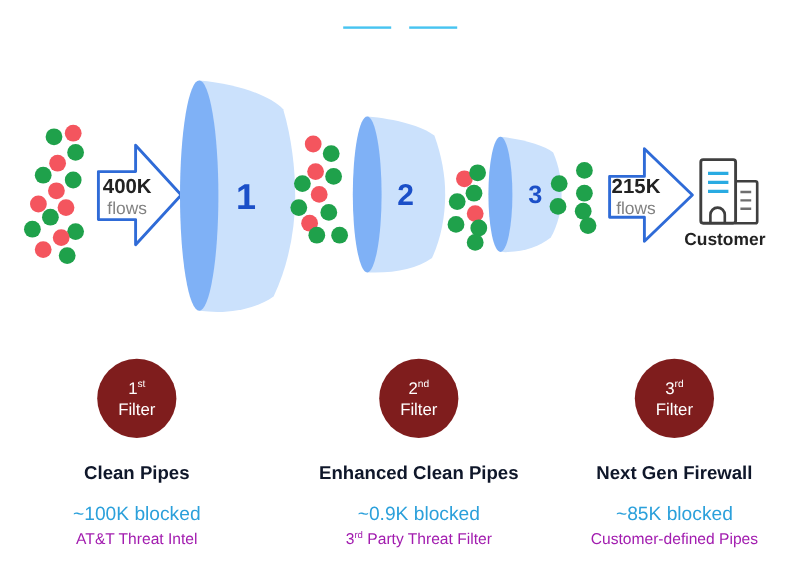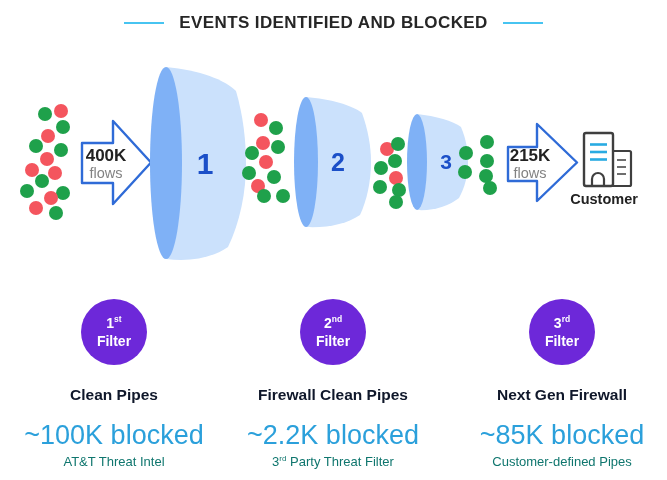--- a/index.html
+++ b/index.html
@@ -18,40 +18,39 @@
   }
   
   #diagram{position:absolute;top:30px;left:0;}
   #diagram text{font-family:"Liberation Sans", sans-serif;}
   .funnel-num{font-weight:700;fill:#1B4FC8;text-anchor:middle;}
   .arrow-value{font-weight:700;fill:#222222;text-anchor:middle;font-size:17px;}
   .arrow-unit{fill:#828282;text-anchor:middle;font-size:14.5px;}
   .customer-label{font-weight:700;fill:#222222;text-anchor:middle;font-size:14.5px;}
   
   .col{position:absolute;top:299px;width:220px;text-align:center;}
-  .col-1{left:4px;} .col-2{left:223px;} .col-3{left:452px;}
+  .col-1{left:4px;} .col-2{left:239px;} .col-3{left:452px;}
   .filter-circle{
-    width:66px;height:66px;border-radius:50%;background:#6d28d9;margin:0 auto;
+    width:66px;height:66px;border-radius:50%;background:#7f1d1d;margin:0 auto;
     display:flex;flex-direction:column;align-items:center;justify-content:center;
-    color:#ffffff;font-weight:700;font-size:14px;line-height:1.3;
+    color:#ffffff;font-weight:400;font-size:14px;line-height:1.3;
   }
   .filter-circle sup{font-size:8.5px;line-height:0;}
   .col-name{margin-top:21px;font-size:15.5px;font-weight:700;color:#0f172a;}
-  .col-blocked{margin-top:16px;font-size:27px;font-weight:500;color:#2BA0DB;}
-  .col-caption{margin-top:3px;font-size:13px;color:#0f766e;}
+  .col-blocked{margin-top:16px;font-size:16px;font-weight:500;color:#2BA0DB;}
+  .col-caption{margin-top:3px;font-size:13px;color:#a21caf;}
   .col-caption sup{font-size:8px;}
 </style>
 </head>
 <body>
 
 <div id="stage">
 
   <div class="title-row">
     <div class="title-rule"></div>
-    <div class="title-text">EVENTS IDENTIFIED AND BLOCKED</div>
     <div class="title-rule"></div>
   </div>
 
   <svg id="diagram" width="667" height="260" viewBox="0 0 667 260">
 
     <g>
       <polygon points="82,113 113,113 113,91 151,132.5 113,174 113,153 82,153" fill="#ffffff" stroke="#2F6BD7" stroke-width="2.4" stroke-linejoin="round"></polygon>
       <text class="arrow-value" x="106" y="131">400K</text>
       <text class="arrow-unit" x="106" y="148">flows</text>
     </g>
@@ -153,22 +152,22 @@
     <div class="col-name">Clean Pipes</div>
     <div class="col-blocked">~100K blocked</div>
     <div class="col-caption"><span></span><sup></sup><span>AT&amp;T Threat Intel</span></div>
   </div>
 
   <div class="col col-2">
     <div class="filter-circle">
       <span><span>2</span><sup>nd</sup></span>
       <span>Filter</span>
     </div>
-    <div class="col-name">Firewall Clean Pipes</div>
-    <div class="col-blocked">~2.2K blocked</div>
+    <div class="col-name">Enhanced Clean Pipes</div>
+    <div class="col-blocked">~0.9K blocked</div>
     <div class="col-caption"><span>3</span><sup>rd</sup><span> Party Threat Filter</span></div>
   </div>
 
   <div class="col col-3">
     <div class="filter-circle">
       <span><span>3</span><sup>rd</sup></span>
       <span>Filter</span>
     </div>
     <div class="col-name">Next Gen Firewall</div>
     <div class="col-blocked">~85K blocked</div>

